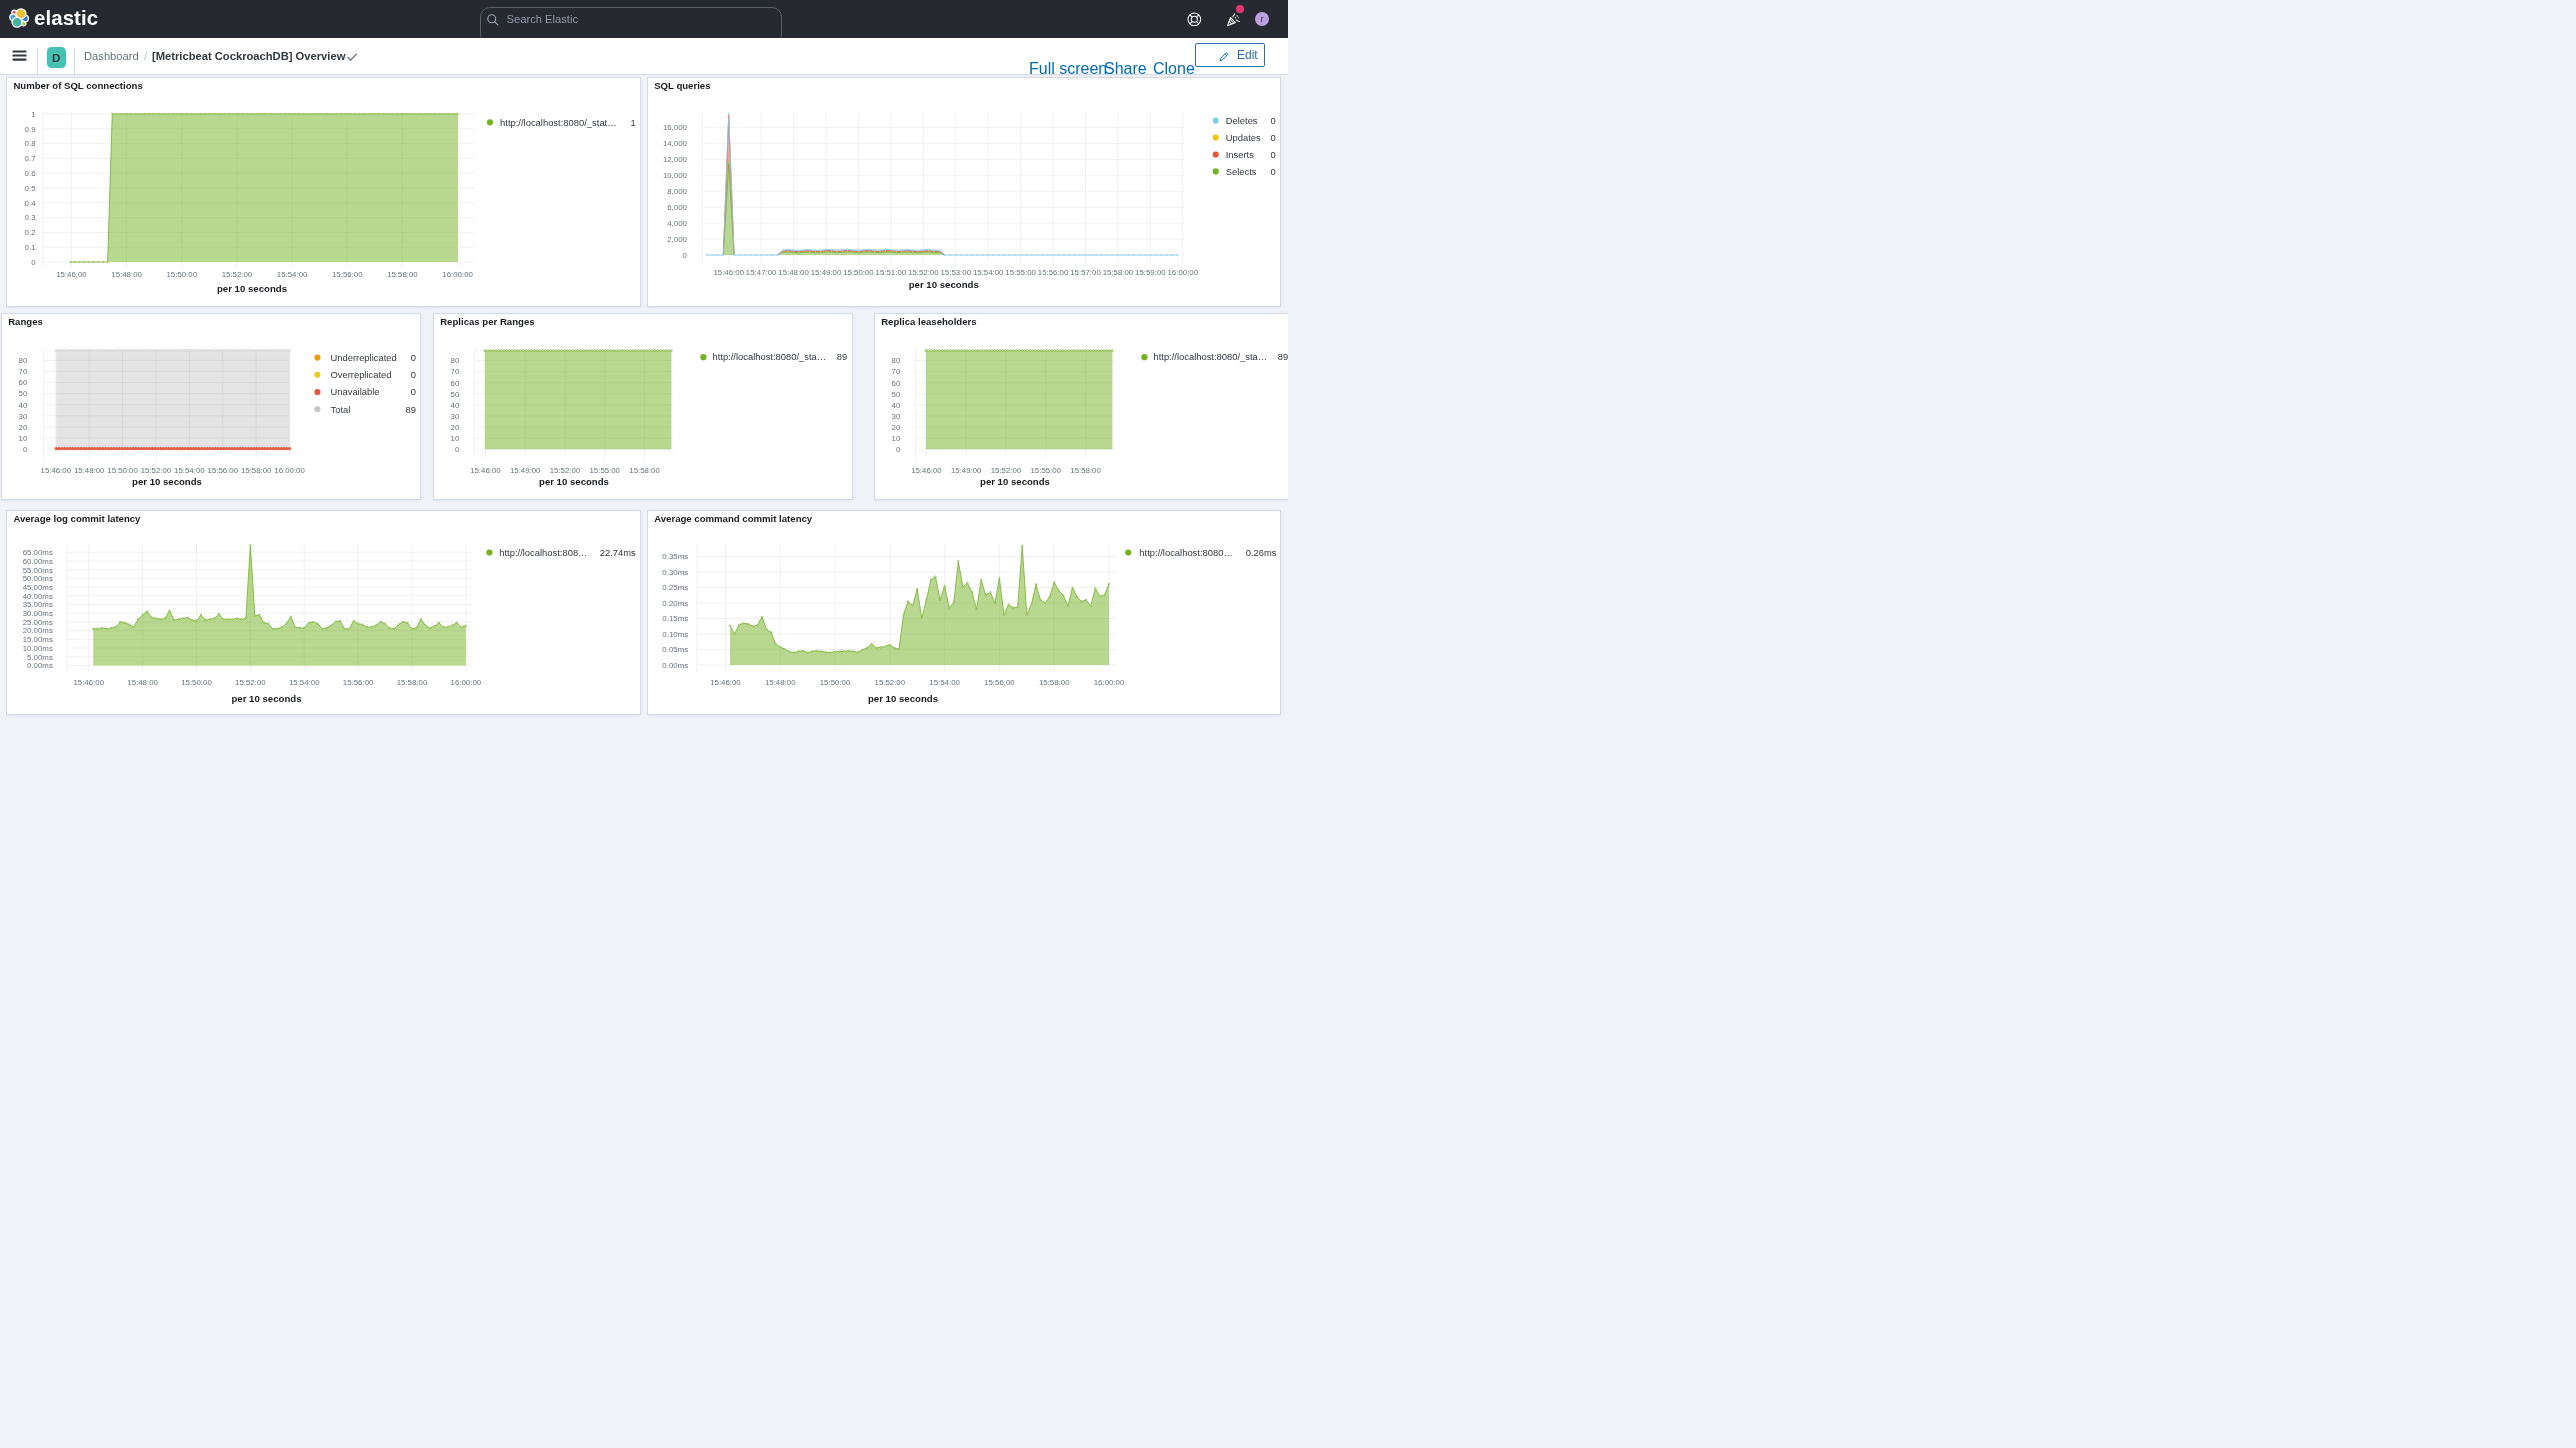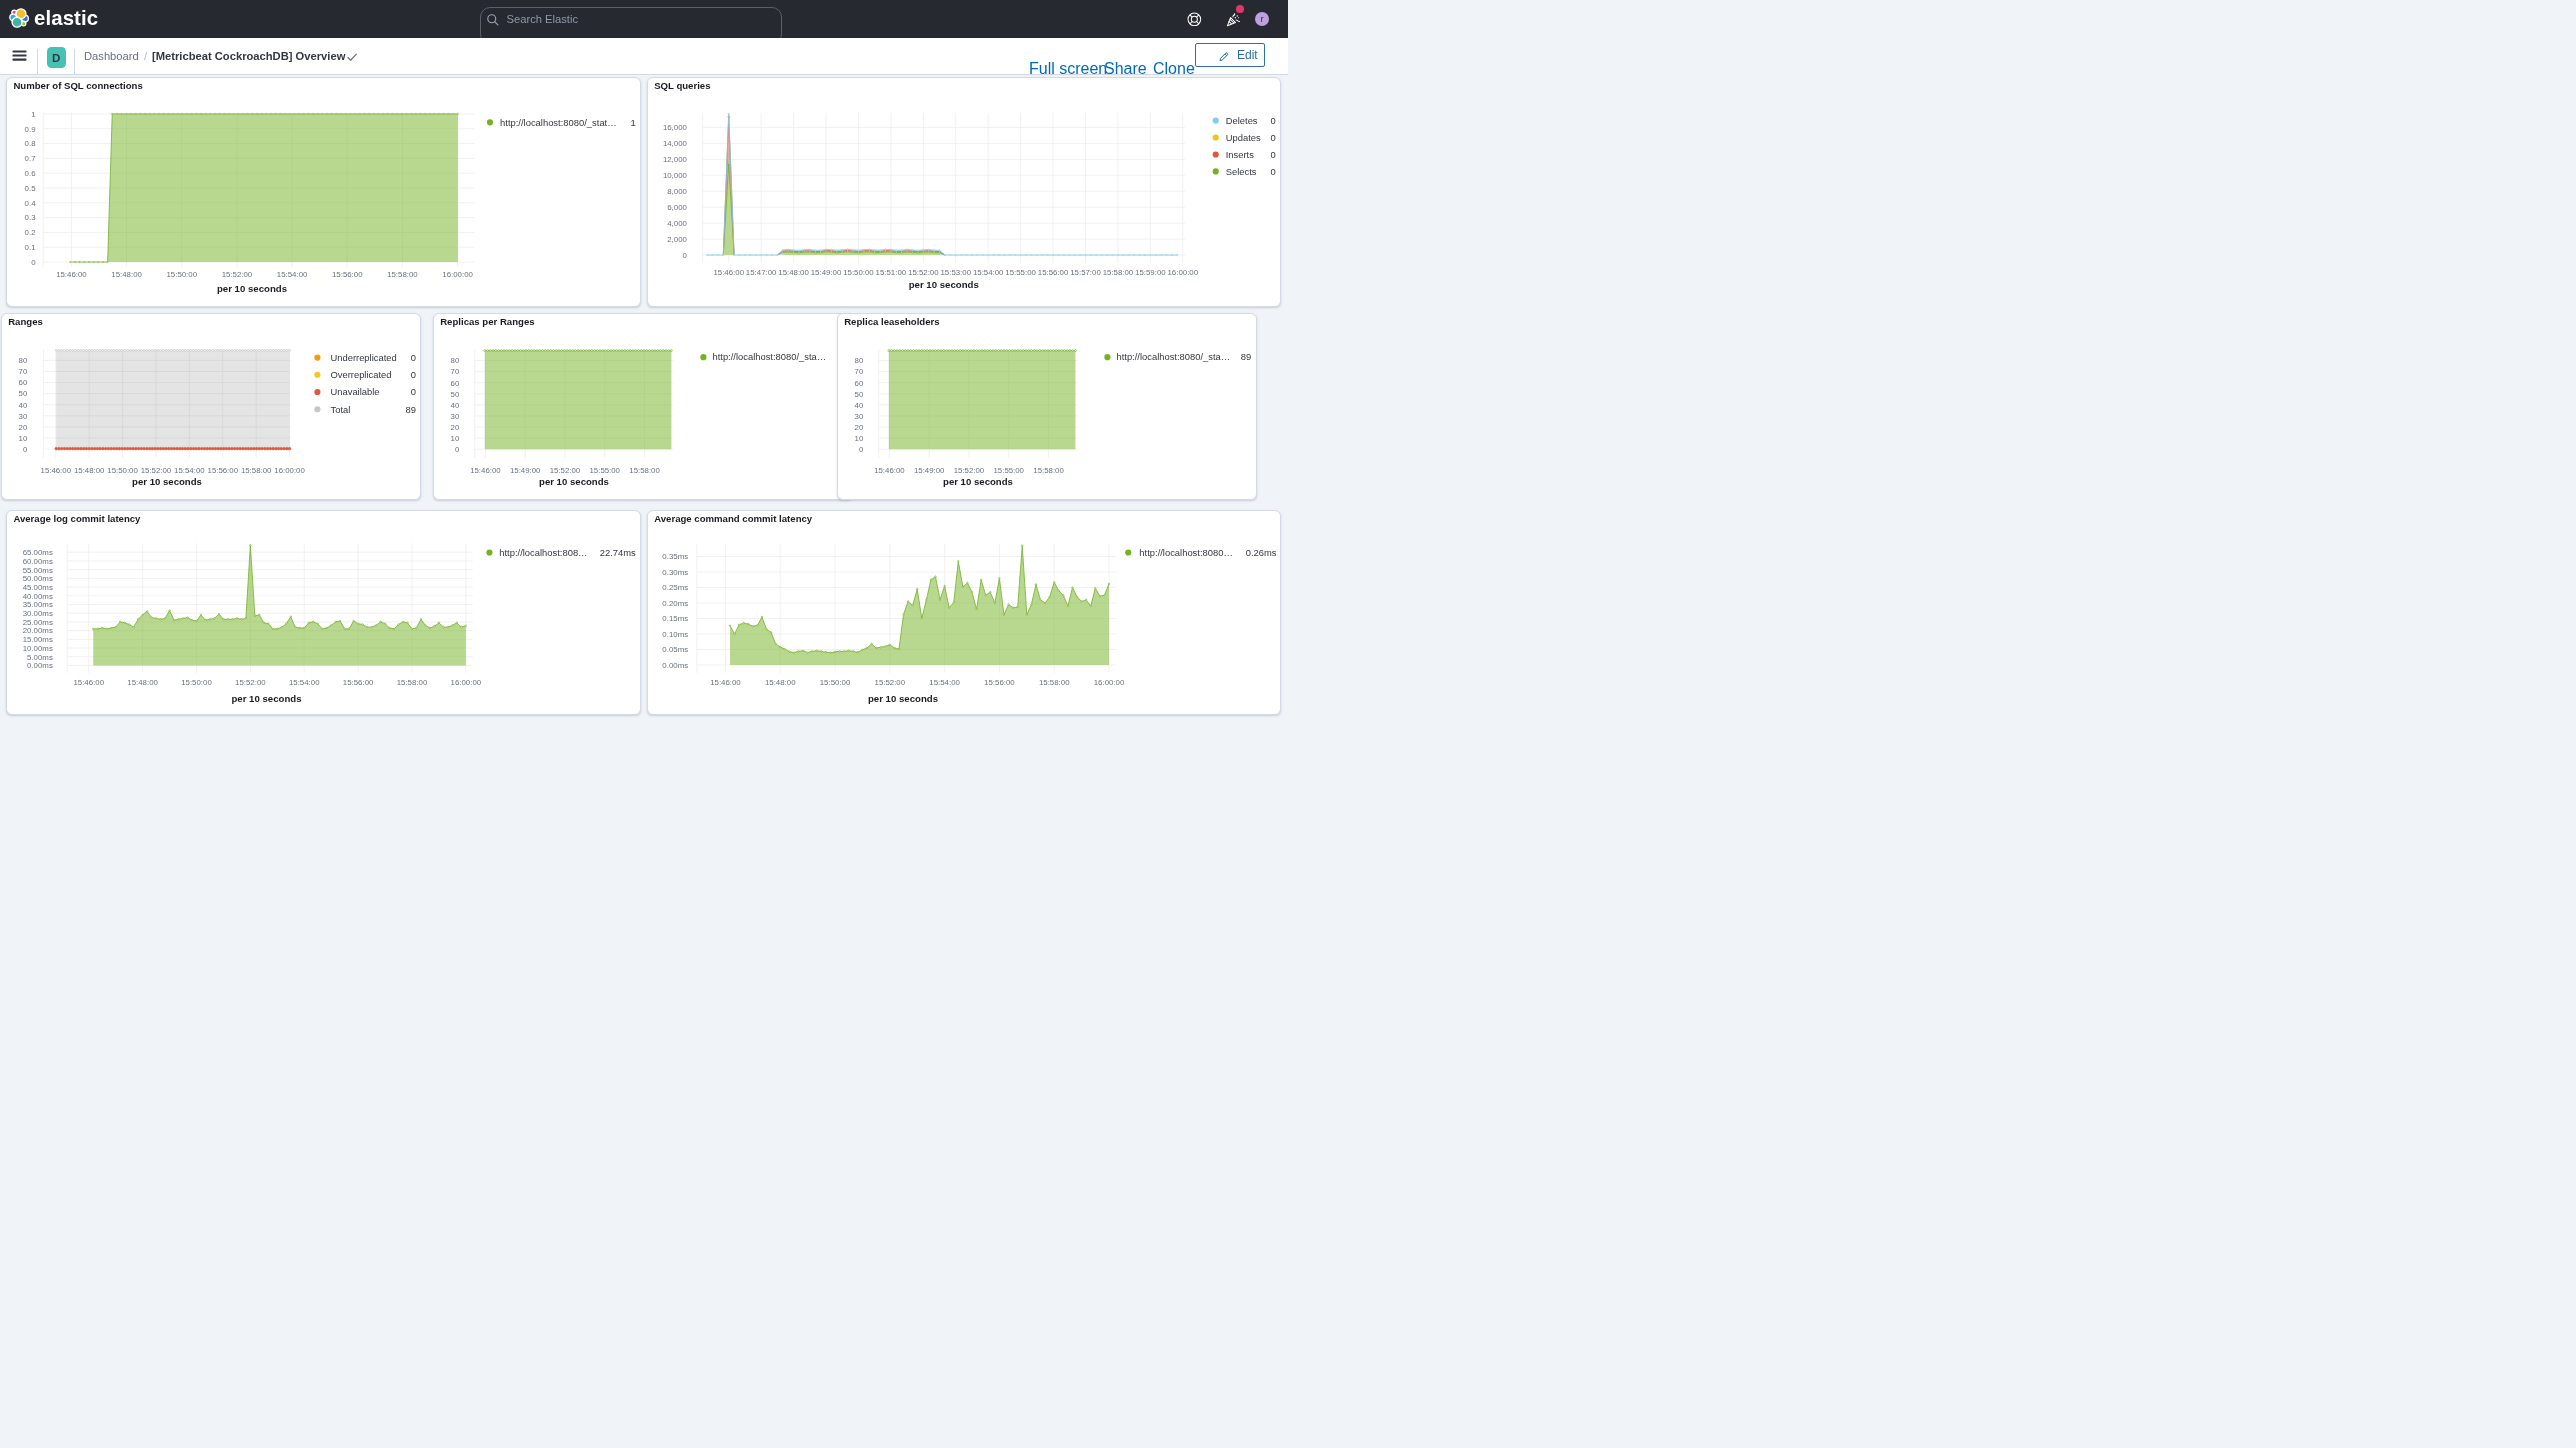--- a/index.html
+++ b/index.html
@@ -15,21 +15,21 @@
 .dbadge{position:absolute;left:47px;top:8.5px;width:18.5px;height:21.6px;border-radius:4.6px;background:#45c2b3;
   color:#343741;font-size:11.6px;font-weight:bold;text-align:center;line-height:21.6px}
 .bc1{position:absolute;left:84px;top:12.3px;font-size:11.2px;color:#69707d}
 .bcsep{position:absolute;top:12.3px;font-size:11.2px;color:#b4bcc9}
 .bc2{position:absolute;left:152px;top:11.6px;font-size:11.2px;font-weight:bold;color:#343741}
 .hlink{position:absolute;top:22px;font-size:16px;color:#006bb4}
 .editbtn{position:absolute;left:1195px;top:5.4px;width:70px;height:24px;border:1px solid #2e6fa8;border-radius:2px;
   color:#2b6bac}
 .elabel{position:absolute;left:41px;top:3.9px;font-size:12px}
 .content{position:absolute;left:0;top:76px;width:1288px;height:649px;background:#f0f3f8}
-.panel{position:absolute;background:#fff;border:0.8px solid #d3dae6;border-radius:6px;
+.panel{position:absolute;background:#fff;border:0.8px solid #d3dae6;border-radius:0;
   box-shadow:0 1.5px 1.5px -0.8px rgba(152,162,179,0.3),0 0.8px 3.9px -1.5px rgba(152,162,179,0.3)}
 .ptitle{position:absolute;left:6.2px;top:1.9px;font-size:9.6px;font-weight:bold;color:#1a1c21}
 </style></head>
 <body>
 <div class="hdr1">
 <svg width="39" height="39" viewBox="0 0 50 50" style="position:absolute;left:7.7px;top:7px">
 <g stroke="#fff" stroke-width="1.7">
 <circle cx="8" cy="7" r="3.1" fill="#d74e8e"></circle>
 <circle cx="6.6" cy="13.4" r="4.3" fill="#3fa4e2"></circle>
 <circle cx="21.8" cy="14.8" r="4.3" fill="#2f74c9"></circle>
@@ -793,21 +793,21 @@
       <circle cx="293.34" cy="47.5" r="1.2" fill="#fff" stroke="#70ad24" stroke-width="0.9"></circle>
       <circle cx="296.91" cy="47.5" r="1.2" fill="#fff" stroke="#70ad24" stroke-width="0.9"></circle>
       <circle cx="300.47" cy="47.5" r="1.2" fill="#fff" stroke="#70ad24" stroke-width="0.9"></circle>
       <circle cx="304.04" cy="47.5" r="1.2" fill="#fff" stroke="#70ad24" stroke-width="0.9"></circle>
       <circle cx="307.6" cy="47.5" r="1.2" fill="#fff" stroke="#70ad24" stroke-width="0.9"></circle>
       <circle cx="349.2" cy="56.1" r="4" fill="#74b220"></circle>
       <text x="361" y="60.37" font-family="Liberation Sans, sans-serif" font-size="12.2" fill="#343741" text-anchor="start" font-weight="normal">http://localhost:8080/_sta…</text>
       <text x="536" y="60.37" font-family="Liberation Sans, sans-serif" font-size="12.2" fill="#343741" text-anchor="end" font-weight="normal">89</text>
     </svg>
   </div>
-<div class="panel" style="left:837px;top:313px;width:420px;height:187px">
+<div class="panel" style="left:874px;top:313px;width:420px;height:187px">
     <div class="ptitle">Replica leaseholders</div>
     <svg width="420" height="187" viewBox="0 0 544 243" xmlns="http://www.w3.org/2000/svg" style="position:absolute;left:0;top:0">
       <line x1="52" y1="175.7" x2="310" y2="175.7" stroke="#ededee" stroke-width="1"></line>
       <line x1="52" y1="161.3" x2="310" y2="161.3" stroke="#ededee" stroke-width="1"></line>
       <line x1="52" y1="146.9" x2="310" y2="146.9" stroke="#ededee" stroke-width="1"></line>
       <line x1="52" y1="132.5" x2="310" y2="132.5" stroke="#ededee" stroke-width="1"></line>
       <line x1="52" y1="118.1" x2="310" y2="118.1" stroke="#ededee" stroke-width="1"></line>
       <line x1="52" y1="103.7" x2="310" y2="103.7" stroke="#ededee" stroke-width="1"></line>
       <line x1="52" y1="89.3" x2="310" y2="89.3" stroke="#ededee" stroke-width="1"></line>
       <line x1="52" y1="74.9" x2="310" y2="74.9" stroke="#ededee" stroke-width="1"></line>

